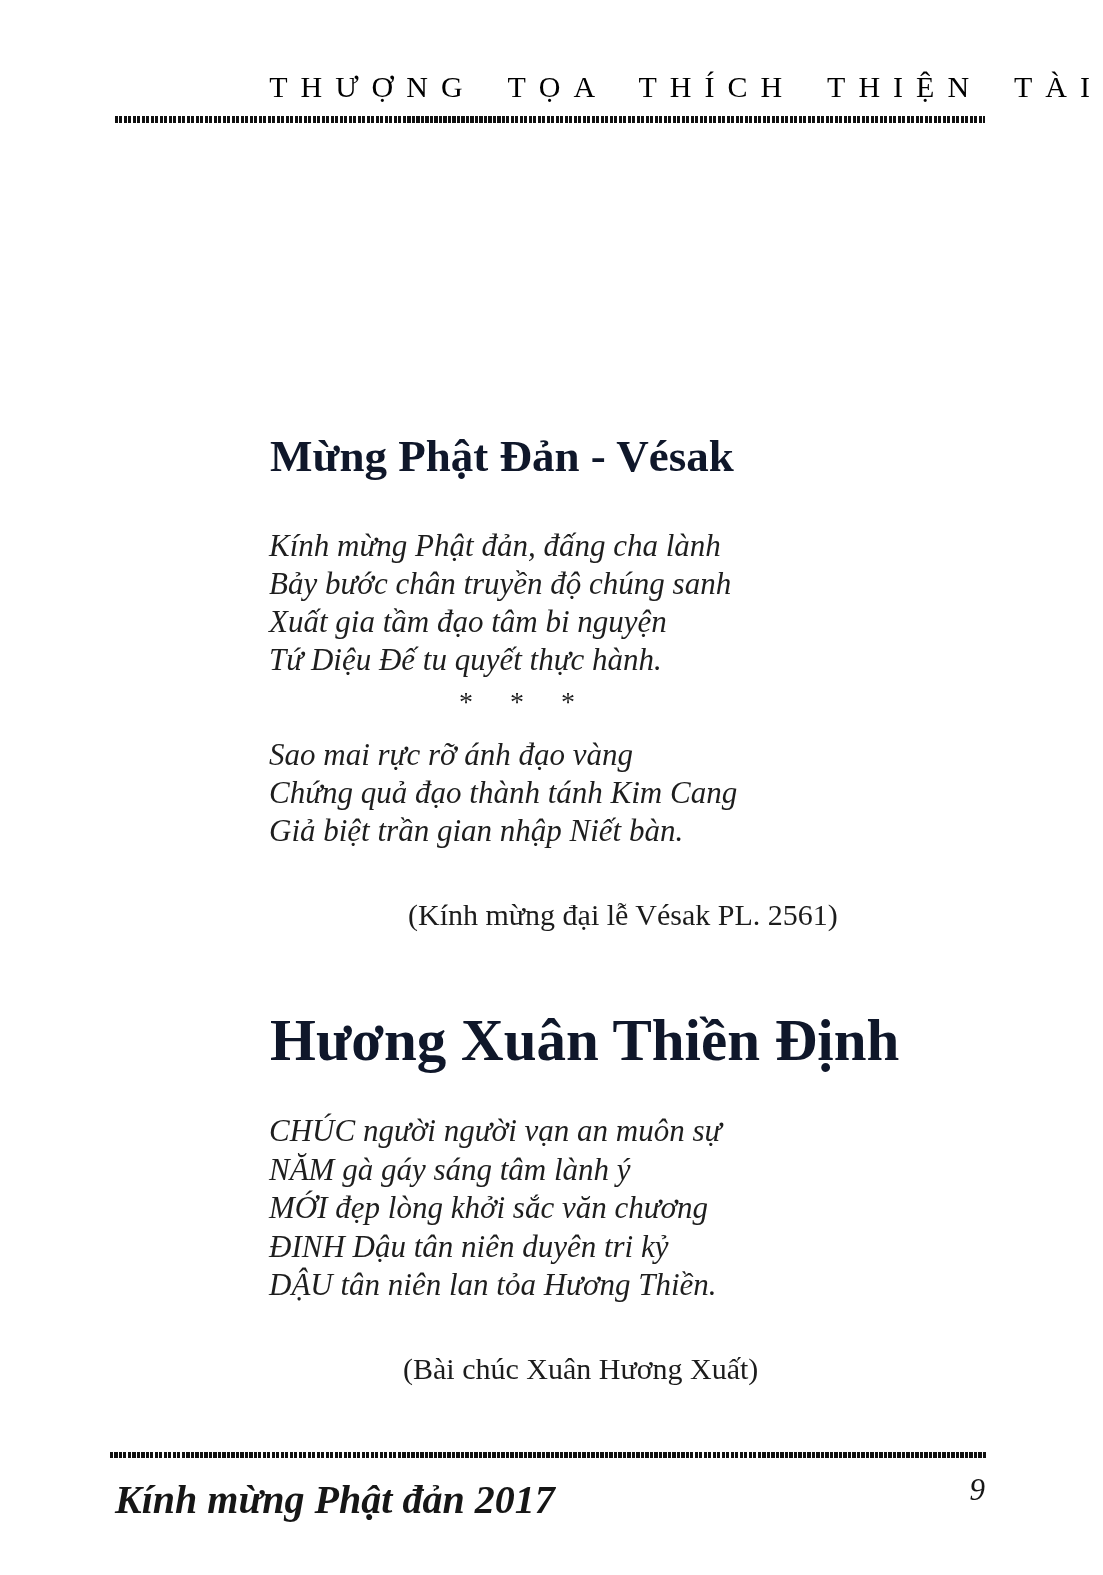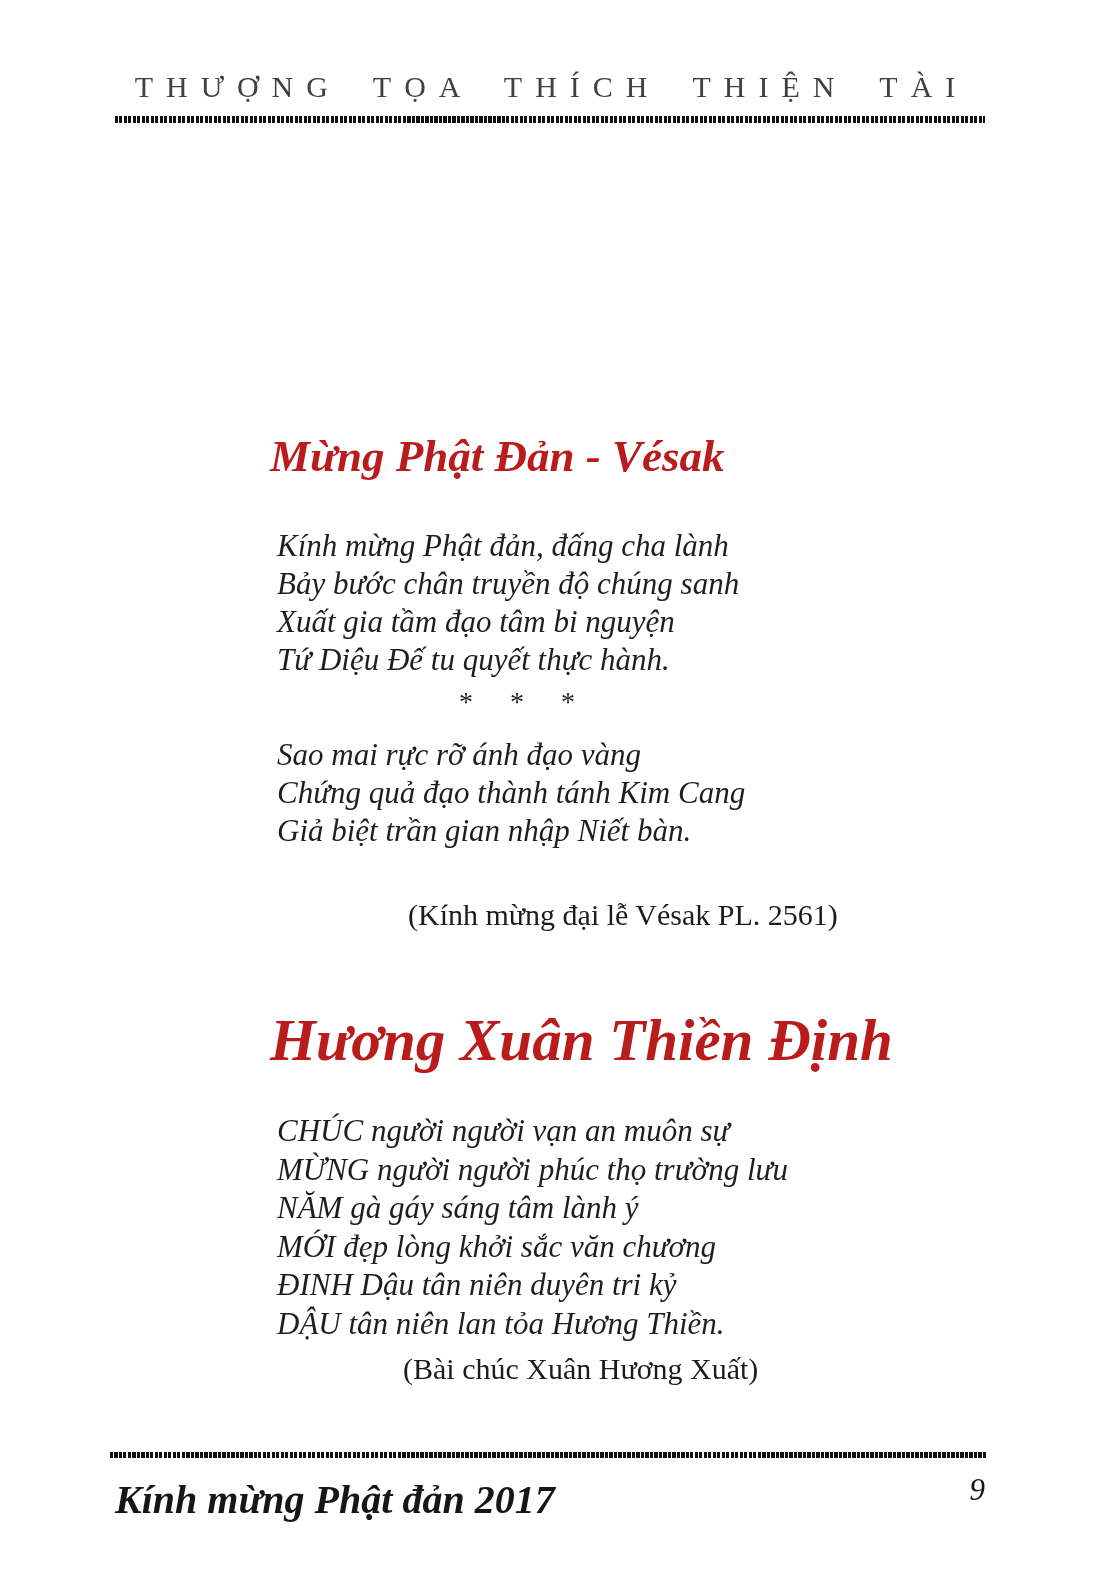--- a/index.html
+++ b/index.html
@@ -16,26 +16,26 @@
     color: #1a1a1a;
     font-family: "Liberation Serif", "DejaVu Serif", serif;
     overflow: hidden;
   }
   
   .running-head {
     position: absolute;
     top: 70px;
     left: 0;
     width: 100%;
-    text-align: center;
+    text-align: right;
     font-size: 30px;
     letter-spacing: 13px;
     word-spacing: 12px;
     white-space: nowrap;
-    color: #404040;
+    color: #000000;
   }
   .rule {
     position: absolute;
     height: 7px;
     background-image: repeating-linear-gradient(to right,
       #111 0px, #111 3px, #ffffff 3px, #ffffff 4.5px);
   }
   .rule-header {
     top: 116px;
     left: 115px;
@@ -45,35 +45,34 @@
     top: 1452px;
     left: 110px;
     width: 876px;
     height: 6px;
   }
   
   .poem-title {
     position: absolute;
     left: 270px;
     font-weight: bold;
-    font-style: italic;
     white-space: nowrap;
-    color: #b91c1c;
+    color: #0f172a;
   }
   .title-1 {
     top: 430px;
     font-size: 45px;
   }
   .title-2 {
     top: 1006px;
     font-size: 59px;
   }
   .stanza {
     position: absolute;
-    left: 277px;
+    left: 269px;
     font-style: italic;
     font-size: 31px;
     line-height: 38px;
     white-space: nowrap;
     color: #1e1e1e;
   }
   .stanza-1 { top: 527px; }
   .stanza-2 { top: 736px; }
   .poem-2   { top: 1112px; line-height: 38.5px; }
   .stanza div { height: auto; }
@@ -147,21 +146,20 @@
     <div>Chứng quả đạo thành tánh Kim Cang</div>
     <div>Giả biệt trần gian nhập Niết bàn.</div>
   </div>
 
   <div class="caption caption-1">(Kính mừng đại lễ Vésak PL. 2561)</div>
 
   <div class="poem-title title-2">Hương Xuân Thiền Định</div>
 
   <div class="stanza poem-2">
     <div>CHÚC người người vạn an muôn sự</div>
-    <div>MỪNG người người phúc thọ trường lưu</div>
     <div>NĂM gà gáy sáng tâm lành ý</div>
     <div>MỚI đẹp lòng khởi sắc văn chương</div>
     <div>ĐINH Dậu tân niên duyên tri kỷ</div>
     <div>DẬU tân niên lan tỏa Hương Thiền.</div>
   </div>
 
   <div class="caption caption-2">(Bài chúc Xuân Hương Xuất)</div>
 
   <div class="rule rule-footer"></div>
   <div class="footer-title">Kính mừng Phật đản 2017</div>

